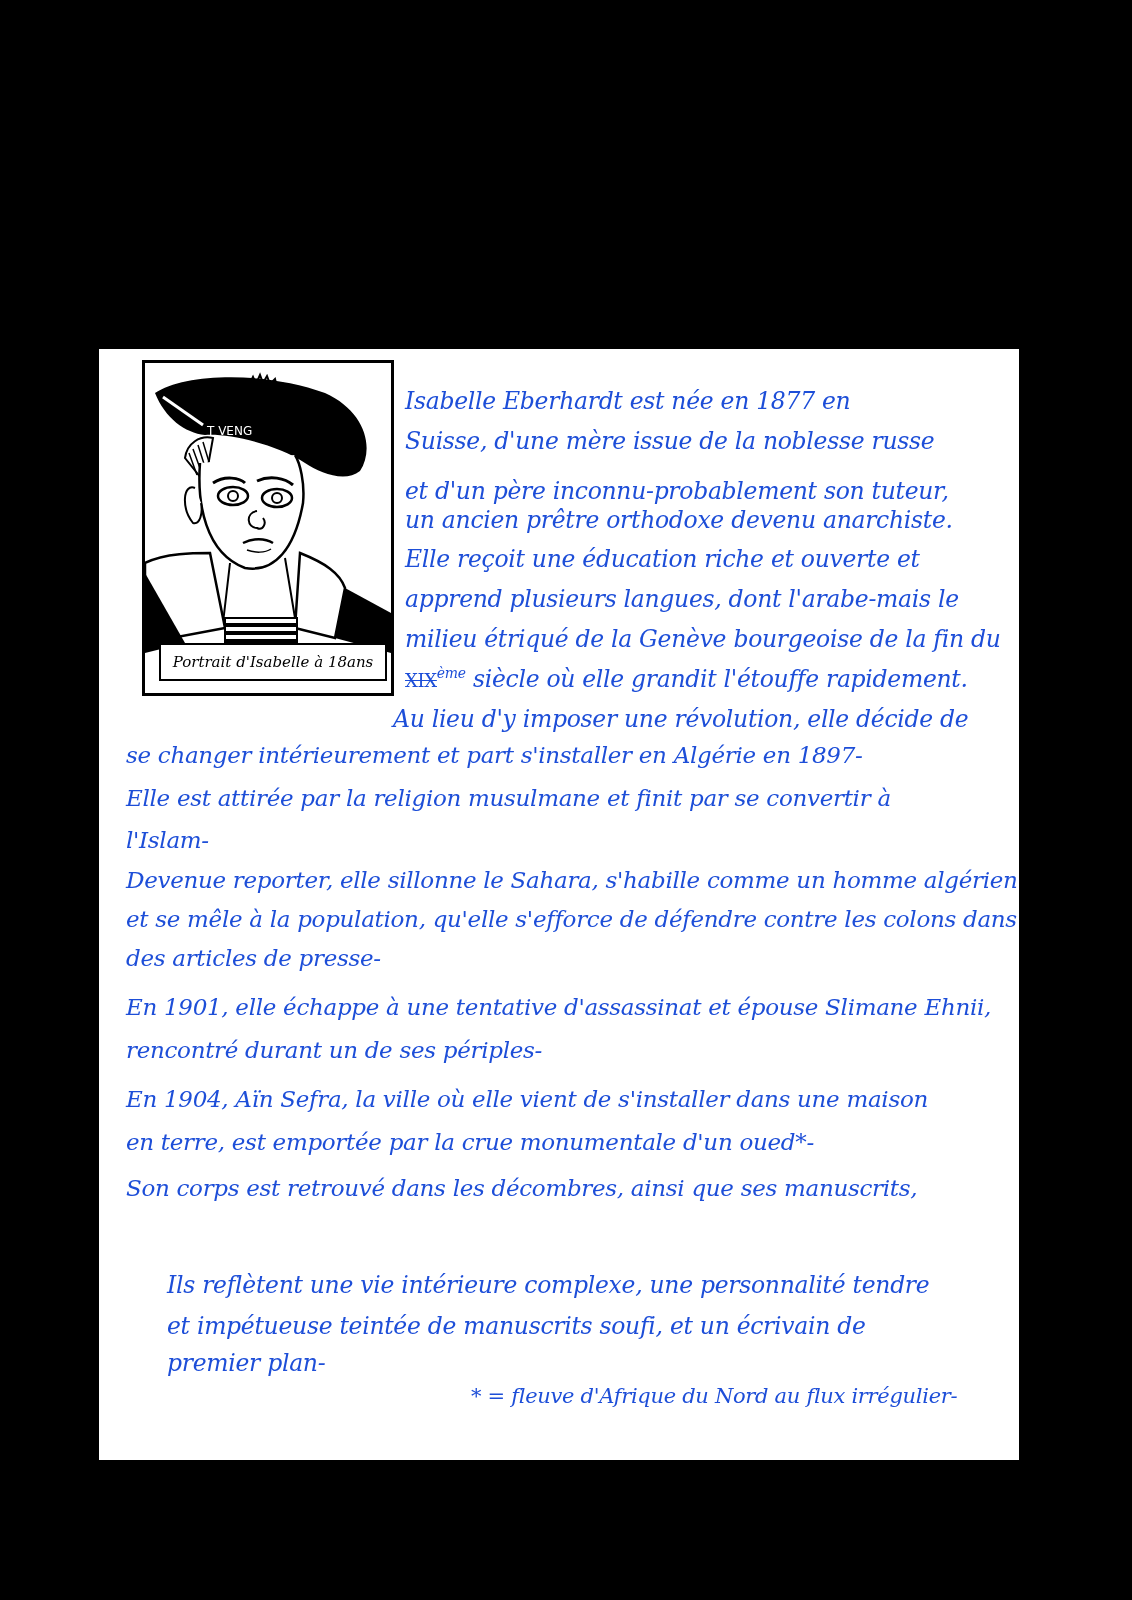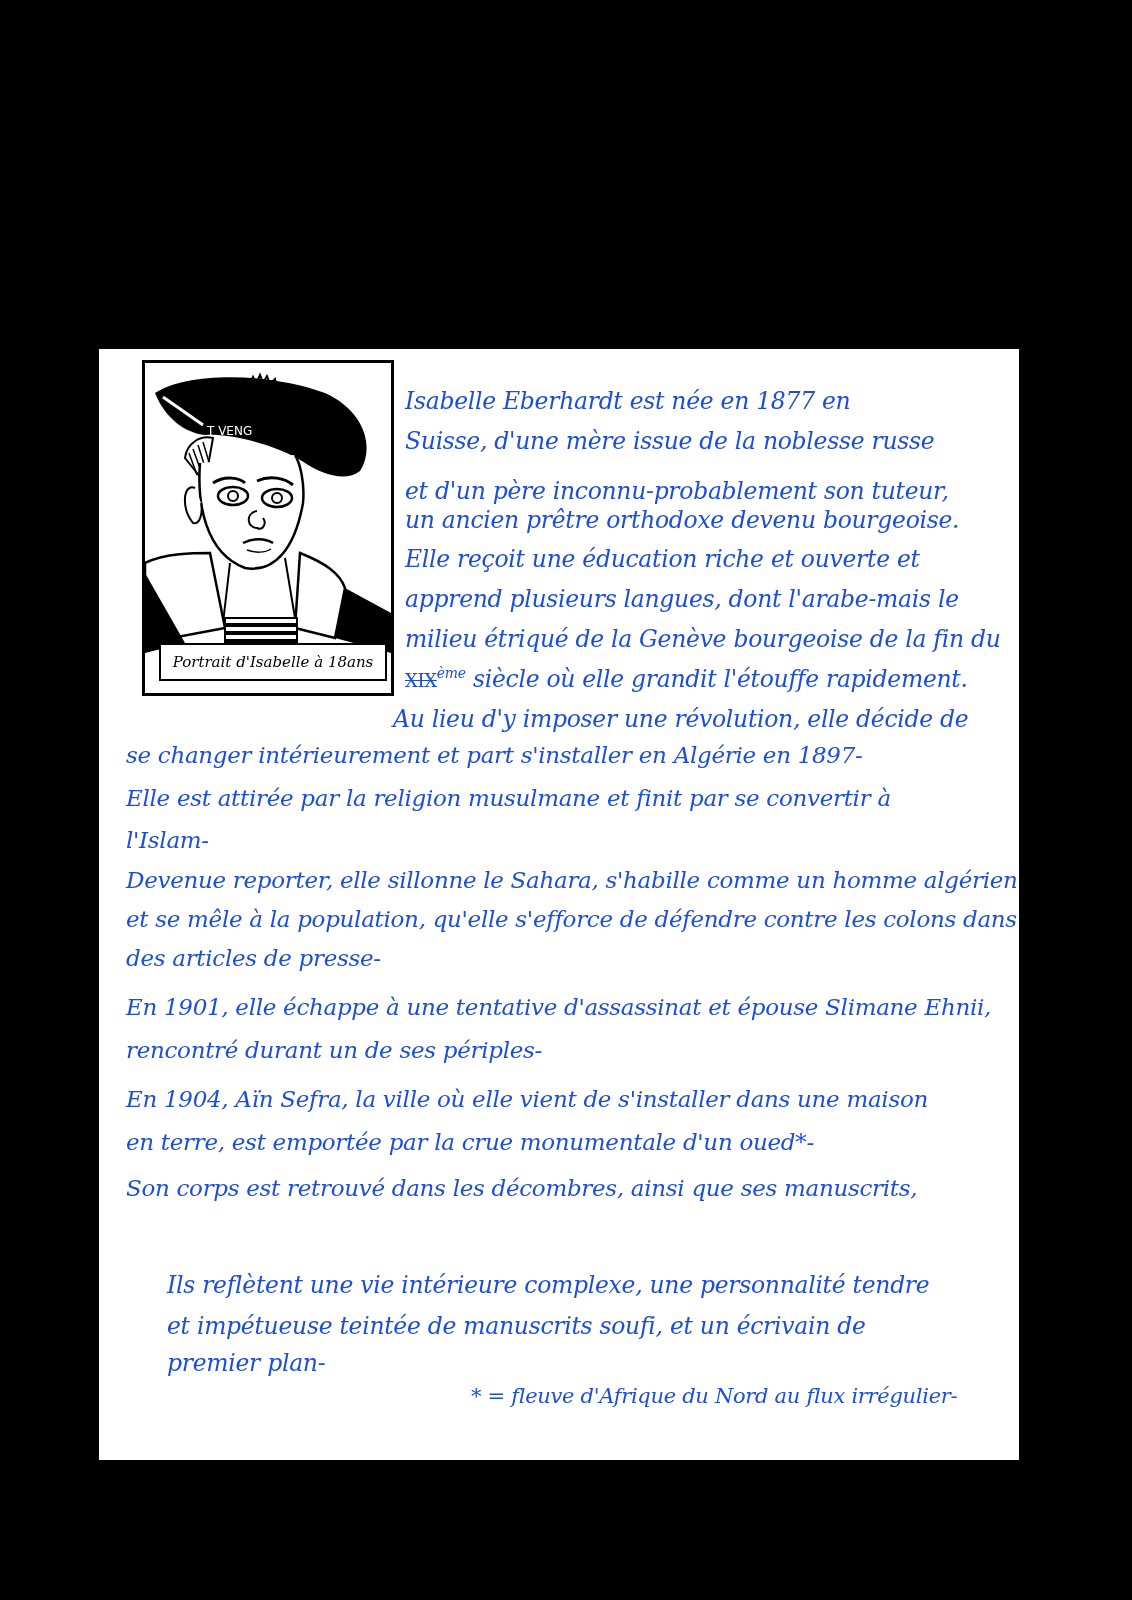--- a/index.html
+++ b/index.html
@@ -122,21 +122,21 @@
 
       <rect x="80" y="255" width="72" height="28" fill="#fff" stroke="#000" stroke-width="2"></rect>
       <path d="M80 262 L152 262 M80 270 L152 270 M80 278 L152 278" stroke="#000" stroke-width="4"></path>
     </svg>
     <div class="caption-box">Portrait d'Isabelle à 18ans</div>
   </div>
 
   <div class="hand l-intro" style="top:38px;">Isabelle Eberhardt est née en 1877 en</div>
   <div class="hand l-intro" style="top:78px;">Suisse, d'une mère issue de la noblesse russe</div>
   <div class="hand l-intro" style="top:128px;">et d'un père inconnu-probablement son tuteur,</div>
-  <div class="hand l-intro" style="top:157px;">un ancien prêtre orthodoxe devenu bourgeoise.</div>
+  <div class="hand l-intro" style="top:157px;">un ancien prêtre orthodoxe devenu anarchiste.</div>
   <div class="hand l-intro" style="top:196px;">Elle reçoit une éducation riche et ouverte et</div>
   <div class="hand l-intro" style="top:236px;">apprend plusieurs langues, dont l'arabe-mais le</div>
   <div class="hand l-intro" style="top:316px;">
     <span class="strike-xix">XIX</span><span class="sup">ème</span>
     <span>siècle où elle grandit l'étouffe rapidement.</span>
   </div>
 
   <div class="hand l-intro" style="top:276px;">milieu étriqué de la Genève bourgeoise de la fin du</div>
 
   <div class="hand l-intro" style="top:356px; left:294px;">Au lieu d'y imposer une révolution, elle décide de</div>

